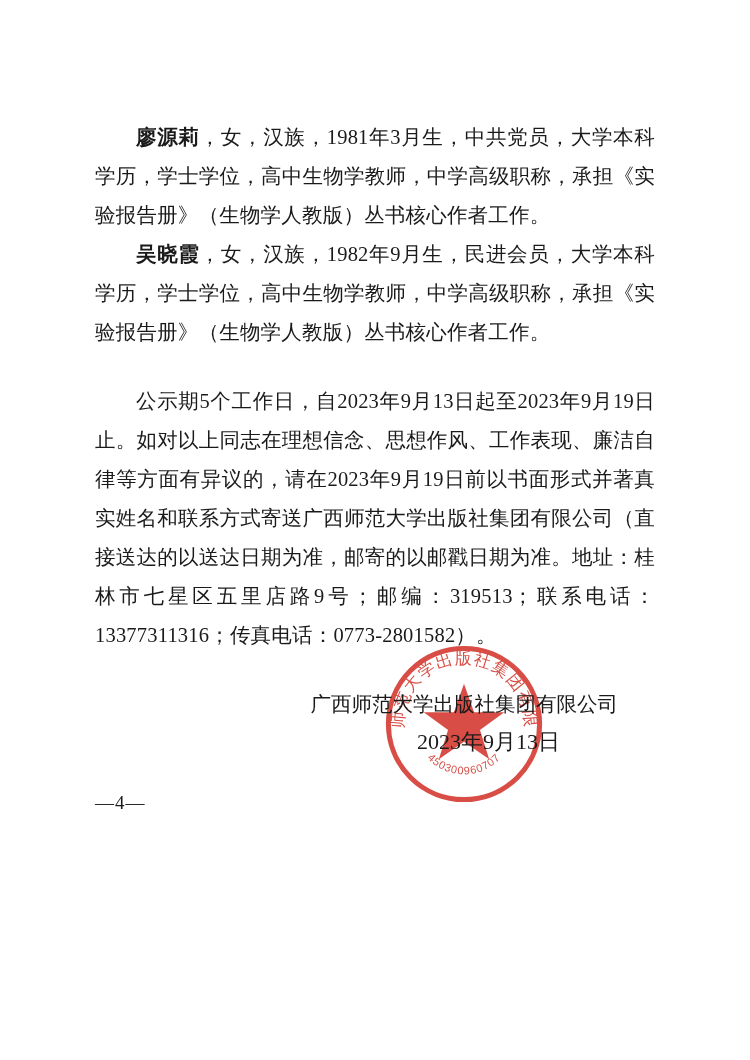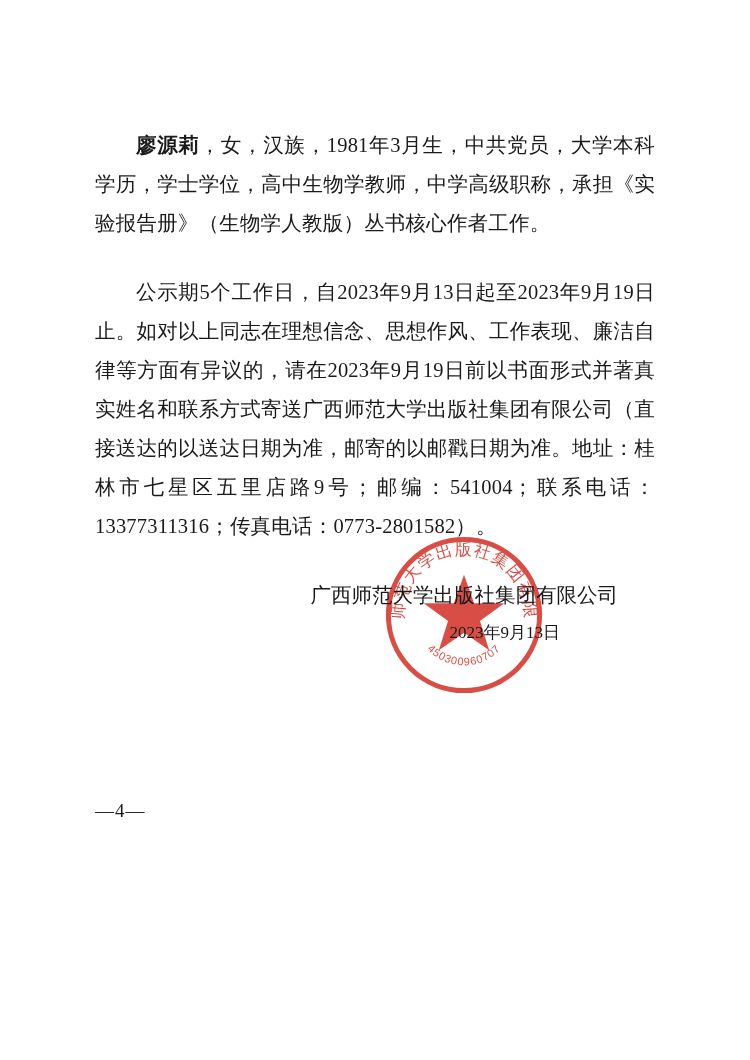--- a/index.html
+++ b/index.html
@@ -10,21 +10,21 @@
     width: 750px;
     height: 1060px;
     background: #ffffff;
     font-family: "Liberation Serif", "DejaVu Serif", serif;
     color: #1a1a1a;
     position: relative;
     overflow: hidden;
   }
   .page {
     position: absolute;
-    left: 0; top: 8px;
+    left: 0; top: 0;
     width: 750px;
     height: 892px;
     box-sizing: border-box;
     padding: 118px 95px 0 95px;
   }
   .para {
     font-size: 20.5px;
     line-height: 39px;
     text-align: justify;
     text-justify: inter-ideograph;
@@ -47,21 +47,21 @@
   }
   .sig-line {
     font-size: 20.5px;
     line-height: 38px;
     text-align: right;
     padding-right: 37px;
     position: relative;
     z-index: 2;
   }
   .sig-date {
-    font-size: 17px;
+    font-size: 22px;
     line-height: 38px;
     text-align: right;
     padding-right: 95px;
     position: relative;
     z-index: 2;
   }
   
   .seal {
     position: absolute;
     right: 107px;
@@ -81,25 +81,26 @@
     color: #1a1a1a;
   }
 </style>
 </head>
 <body>
 
 <div class="page">
 
   <p class="para indent"><span class="name">廖源莉</span><span>，女，汉族，1981年3月生，中共党员，大学本科学历，学士学位，高中生物学教师，中学高级职称，承担《实验报告册》（生物学人教版）丛书核心作者工作。</span></p>
 
+  <p class="para indent"><span class="name">吴晓霞</span><span>，女，汉族，1982年9月生，民进会员，大学本科学历，学士学位，高中生物学教师，中学高级职称，承担《实验报告册》（生物学人教版）丛书核心作者工作。</span></p>
 
 
   <div class="gap-block"></div>
 
-  <p class="para indent">公示期5个工作日，自2023年9月13日起至2023年9月19日止。如对以上同志在理想信念、思想作风、工作表现、廉洁自律等方面有异议的，请在2023年9月19日前以书面形式并著真实姓名和联系方式寄送广西师范大学出版社集团有限公司（直接送达的以送达日期为准，邮寄的以邮戳日期为准。地址：桂林市七星区五里店路9号；邮编：541004；联系电话：13377311316；传真电话：0773-2801582）。</p>
+  <p class="para indent">公示期5个工作日，自2023年9月13日起至2023年9月19日止。如对以上同志在理想信念、思想作风、工作表现、廉洁自律等方面有异议的，请在2023年9月19日前以书面形式并著真实姓名和联系方式寄送广西师范大学出版社集团有限公司（直接送达的以送达日期为准，邮寄的以邮戳日期为准。地址：桂林市七星区五里店路9号；邮编：319513；联系电话：13377311316；传真电话：0773-2801582）。</p>
 
   <div class="gap-block2"></div>
 
 
   <div class="signature-wrap">
 
     <svg class="seal" viewBox="0 0 200 200">
       <defs>
         <path id="sealArcTop" d="M 28 100 A 72 72 0 0 1 172 100"></path>
         <path id="sealArcBottom" d="M 40 100 A 60 60 0 0 0 160 100"></path>

